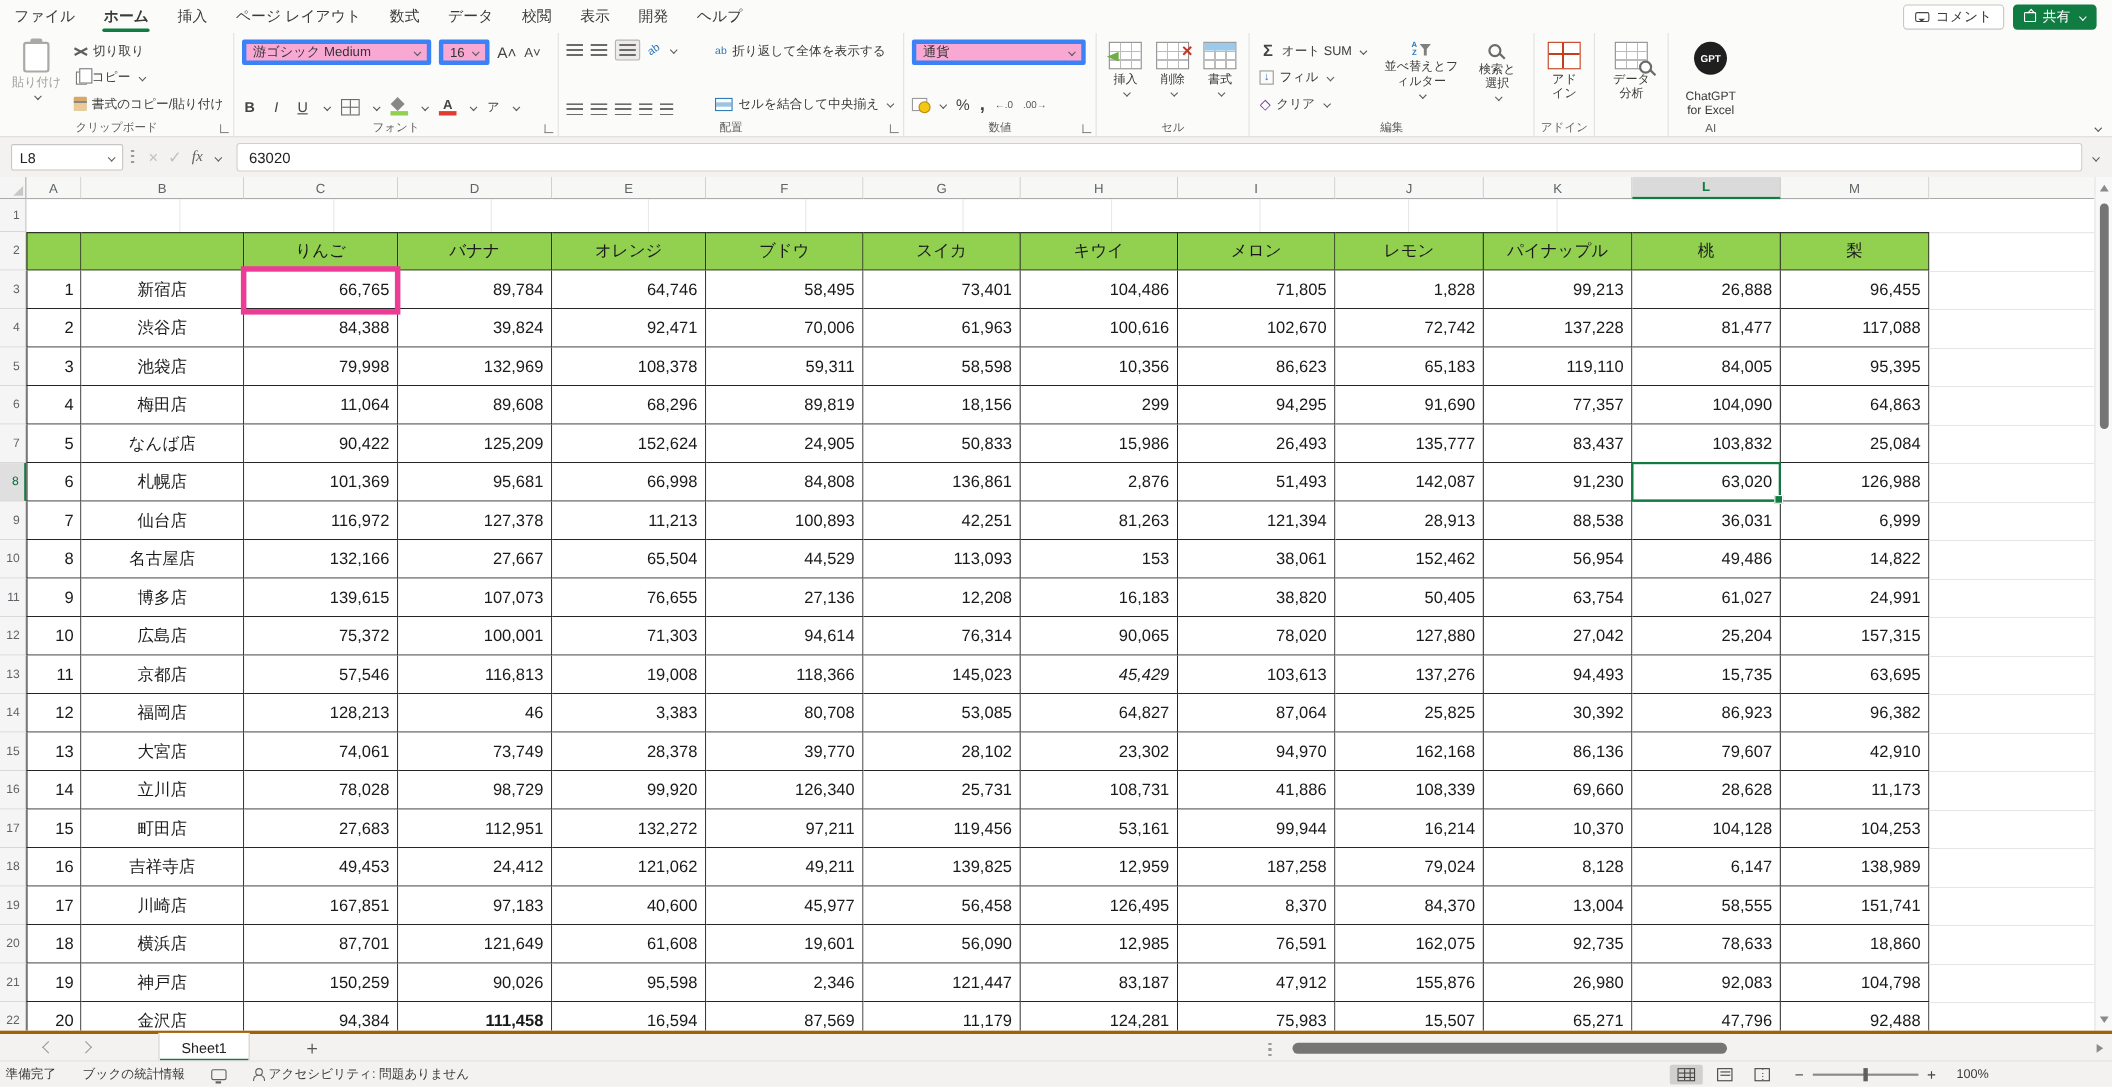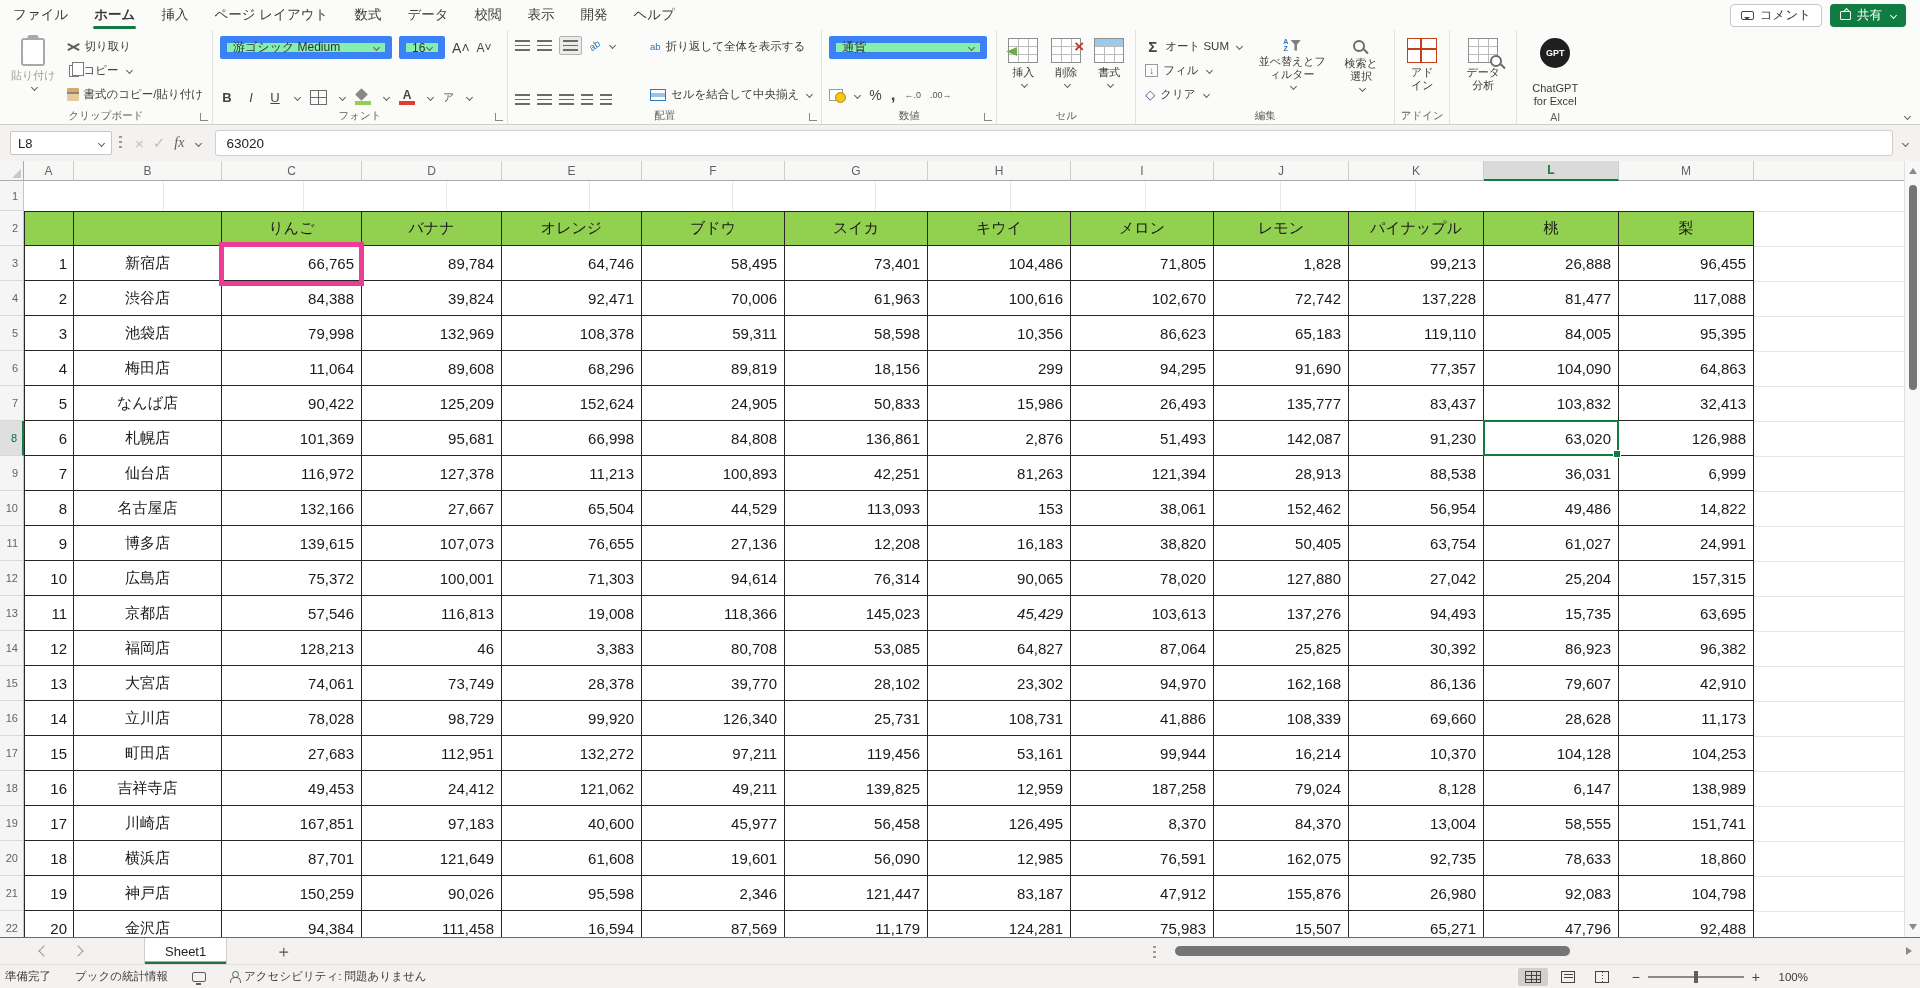--- a/index.html
+++ b/index.html
@@ -32,21 +32,21 @@
   .rg { position:relative; border-right:1px solid #E3E1DF; padding:5px 7px 17px 7px;
     display:flex; gap:5px; align-items:flex-start; height:94px; }
   .rg-label { position:absolute; bottom:1px; left:0; right:0; text-align:center; font-size:10.5px; color:#605E5C; }
   .dlg { position:absolute; right:4px; bottom:3px; width:8px; height:8px;
     border-left:1px solid #8a8886; border-bottom:1px solid #8a8886; }
   .vstack { display:flex; flex-direction:column; justify-content:space-between; height:70px; padding-top:1px; }
   .hrow { display:flex; align-items:center; gap:7px; }
   .sb { display:flex; align-items:center; gap:5px; font-size:11.5px; color:#3b3a39; height:21px; padding:0 2px; white-space:nowrap; }
   .bb { display:flex; flex-direction:column; align-items:center; gap:3px; font-size:11px; color:#3b3a39;
     padding:3px 4px; text-align:center; line-height:1.2; }
-  .combo { background:#86efac; border:7px solid #3b82f6; border-radius:2px; height:23px; display:flex;
+  .combo { background:#f9a8d4; border:4px solid #3b82f6; border-radius:2px; height:23px; display:flex;
     align-items:center; padding:0 6px; font-size:12px; color:#333; }
   .combo .cv { margin-left:auto; }
   .grey { color:#A19F9D; }
 
   
   .ic-clip { width:24px; height:28px; border:2px solid #ABA9A7; border-radius:3px; background:#fff; position:relative; }
   .ic-clip::before { content:""; position:absolute; top:-5px; left:50%; transform:translateX(-50%); width:11px; height:5px; background:#ABA9A7; border-radius:2px; }
   .ic-scis { position:relative; width:13px; height:12px; }
   .ic-scis::before,.ic-scis::after { content:""; position:absolute; top:5px; left:0; width:13px; height:1.6px; background:#5f5f5f; }
   .ic-scis::before { transform:rotate(28deg); } .ic-scis::after { transform:rotate(-28deg); }
@@ -142,21 +142,21 @@
   .nlines { position:absolute; top:30px; left:0; right:0; bottom:0; border-top:1px solid #E6E6E6;
     background:repeating-linear-gradient(to bottom,transparent 0 34px,#E6E6E6 34px 35px); }
 
   
   .vsb { position:absolute; right:0; top:161px; width:16px; height:776px; background:#F8F8F8; border-left:1px solid #E1E1E1; }
   .tri-up { position:absolute; top:7px; left:4px; border:4px solid transparent; border-bottom:6px solid #8a8a8a; border-top:none; width:0; }
   .tri-dn { position:absolute; bottom:7px; left:4px; border:4px solid transparent; border-top:6px solid #8a8a8a; border-bottom:none; width:0; }
   .vthumb { position:absolute; top:24px; left:4px; width:8px; height:205px; background:#757575; border-radius:4px; }
 
   
-  .tabbar { position:absolute; top:937px; left:0; right:0; height:27px; background:#F3F2F1; border-top:1px solid #a16207; display:flex; align-items:center; }
+  .tabbar { position:absolute; top:937px; left:0; right:0; height:27px; background:#F3F2F1; border-top:3px solid #a16207; display:flex; align-items:center; }
   .tch { width:8px; height:8px; border-left:1.6px solid #9a9a9a; border-bottom:1.6px solid #9a9a9a; flex:none; }
   .tch.left { transform:rotate(45deg); margin-left:40px; }
   .tch.right { transform:rotate(-135deg); margin-left:26px; }
   .stab { height:26px; background:#fff; display:flex; align-items:center; padding:0 20px; font-size:13px; color:#222;
     border-left:1px solid #D1CFCD; border-right:1px solid #D1CFCD; box-shadow:inset 0 -2.5px 0 #217346; margin-left:62px; }
   .newsheet { margin-left:48px; font-size:17px; color:#555; }
   .hsb-dots { position:absolute; left:1146px; top:8px; }
   .hthumb { position:absolute; left:1175px; top:8px; width:395px; height:10px; background:#757575; border-radius:5px; }
   .tri-r { position:absolute; right:8px; top:9px; border:4px solid transparent; border-left:6px solid #8a8a8a; border-right:none; width:0; }
 
@@ -544,21 +544,21 @@
         <div class="c num" style="width: 140px;">90,422</div>
         <div class="c num" style="width: 140px;">125,209</div>
         <div class="c num" style="width: 140px;">152,624</div>
         <div class="c num" style="width: 143px;">24,905</div>
         <div class="c num" style="width: 143px;">50,833</div>
         <div class="c num" style="width: 143px;">15,986</div>
         <div class="c num" style="width: 143px;">26,493</div>
         <div class="c num" style="width: 135px;">135,777</div>
         <div class="c num" style="width: 135px;">83,437</div>
         <div class="c num" style="width: 135px;">103,832</div>
-        <div class="c num" style="width: 135px;">32,413</div>
+        <div class="c num" style="width: 135px;">25,084</div>
       </div>
       <div class="row">
         <div class="gut sel">8</div>
         <div class="c num bl" style="width: 50px; padding-right: 6px;">6</div>
         <div class="c ctr" style="width: 148px;">札幌店</div>
         <div class="c num" style="width: 140px;">101,369</div>
         <div class="c num" style="width: 140px;">95,681</div>
         <div class="c num" style="width: 140px;">66,998</div>
         <div class="c num" style="width: 143px;">84,808</div>
         <div class="c num" style="width: 143px;">136,861</div>
@@ -775,21 +775,21 @@
         <div class="c num" style="width: 135px;">155,876</div>
         <div class="c num" style="width: 135px;">26,980</div>
         <div class="c num" style="width: 135px;">92,083</div>
         <div class="c num" style="width: 135px;">104,798</div>
       </div>
       <div class="row">
         <div class="gut">22</div>
         <div class="c num bl" style="width: 50px; padding-right: 6px;">20</div>
         <div class="c ctr" style="width: 148px;">金沢店</div>
         <div class="c num" style="width: 140px;">94,384</div>
-        <div class="c num" style="width: 140px;">111,458</div>
+        <div class="c num" style="width: 140px; font-weight: bold;">111,458</div>
         <div class="c num" style="width: 140px;">16,594</div>
         <div class="c num" style="width: 143px;">87,569</div>
         <div class="c num" style="width: 143px;">11,179</div>
         <div class="c num" style="width: 143px;">124,281</div>
         <div class="c num" style="width: 143px;">75,983</div>
         <div class="c num" style="width: 135px;">15,507</div>
         <div class="c num" style="width: 135px;">65,271</div>
         <div class="c num" style="width: 135px;">47,796</div>
         <div class="c num" style="width: 135px;">92,488</div>
       </div>

